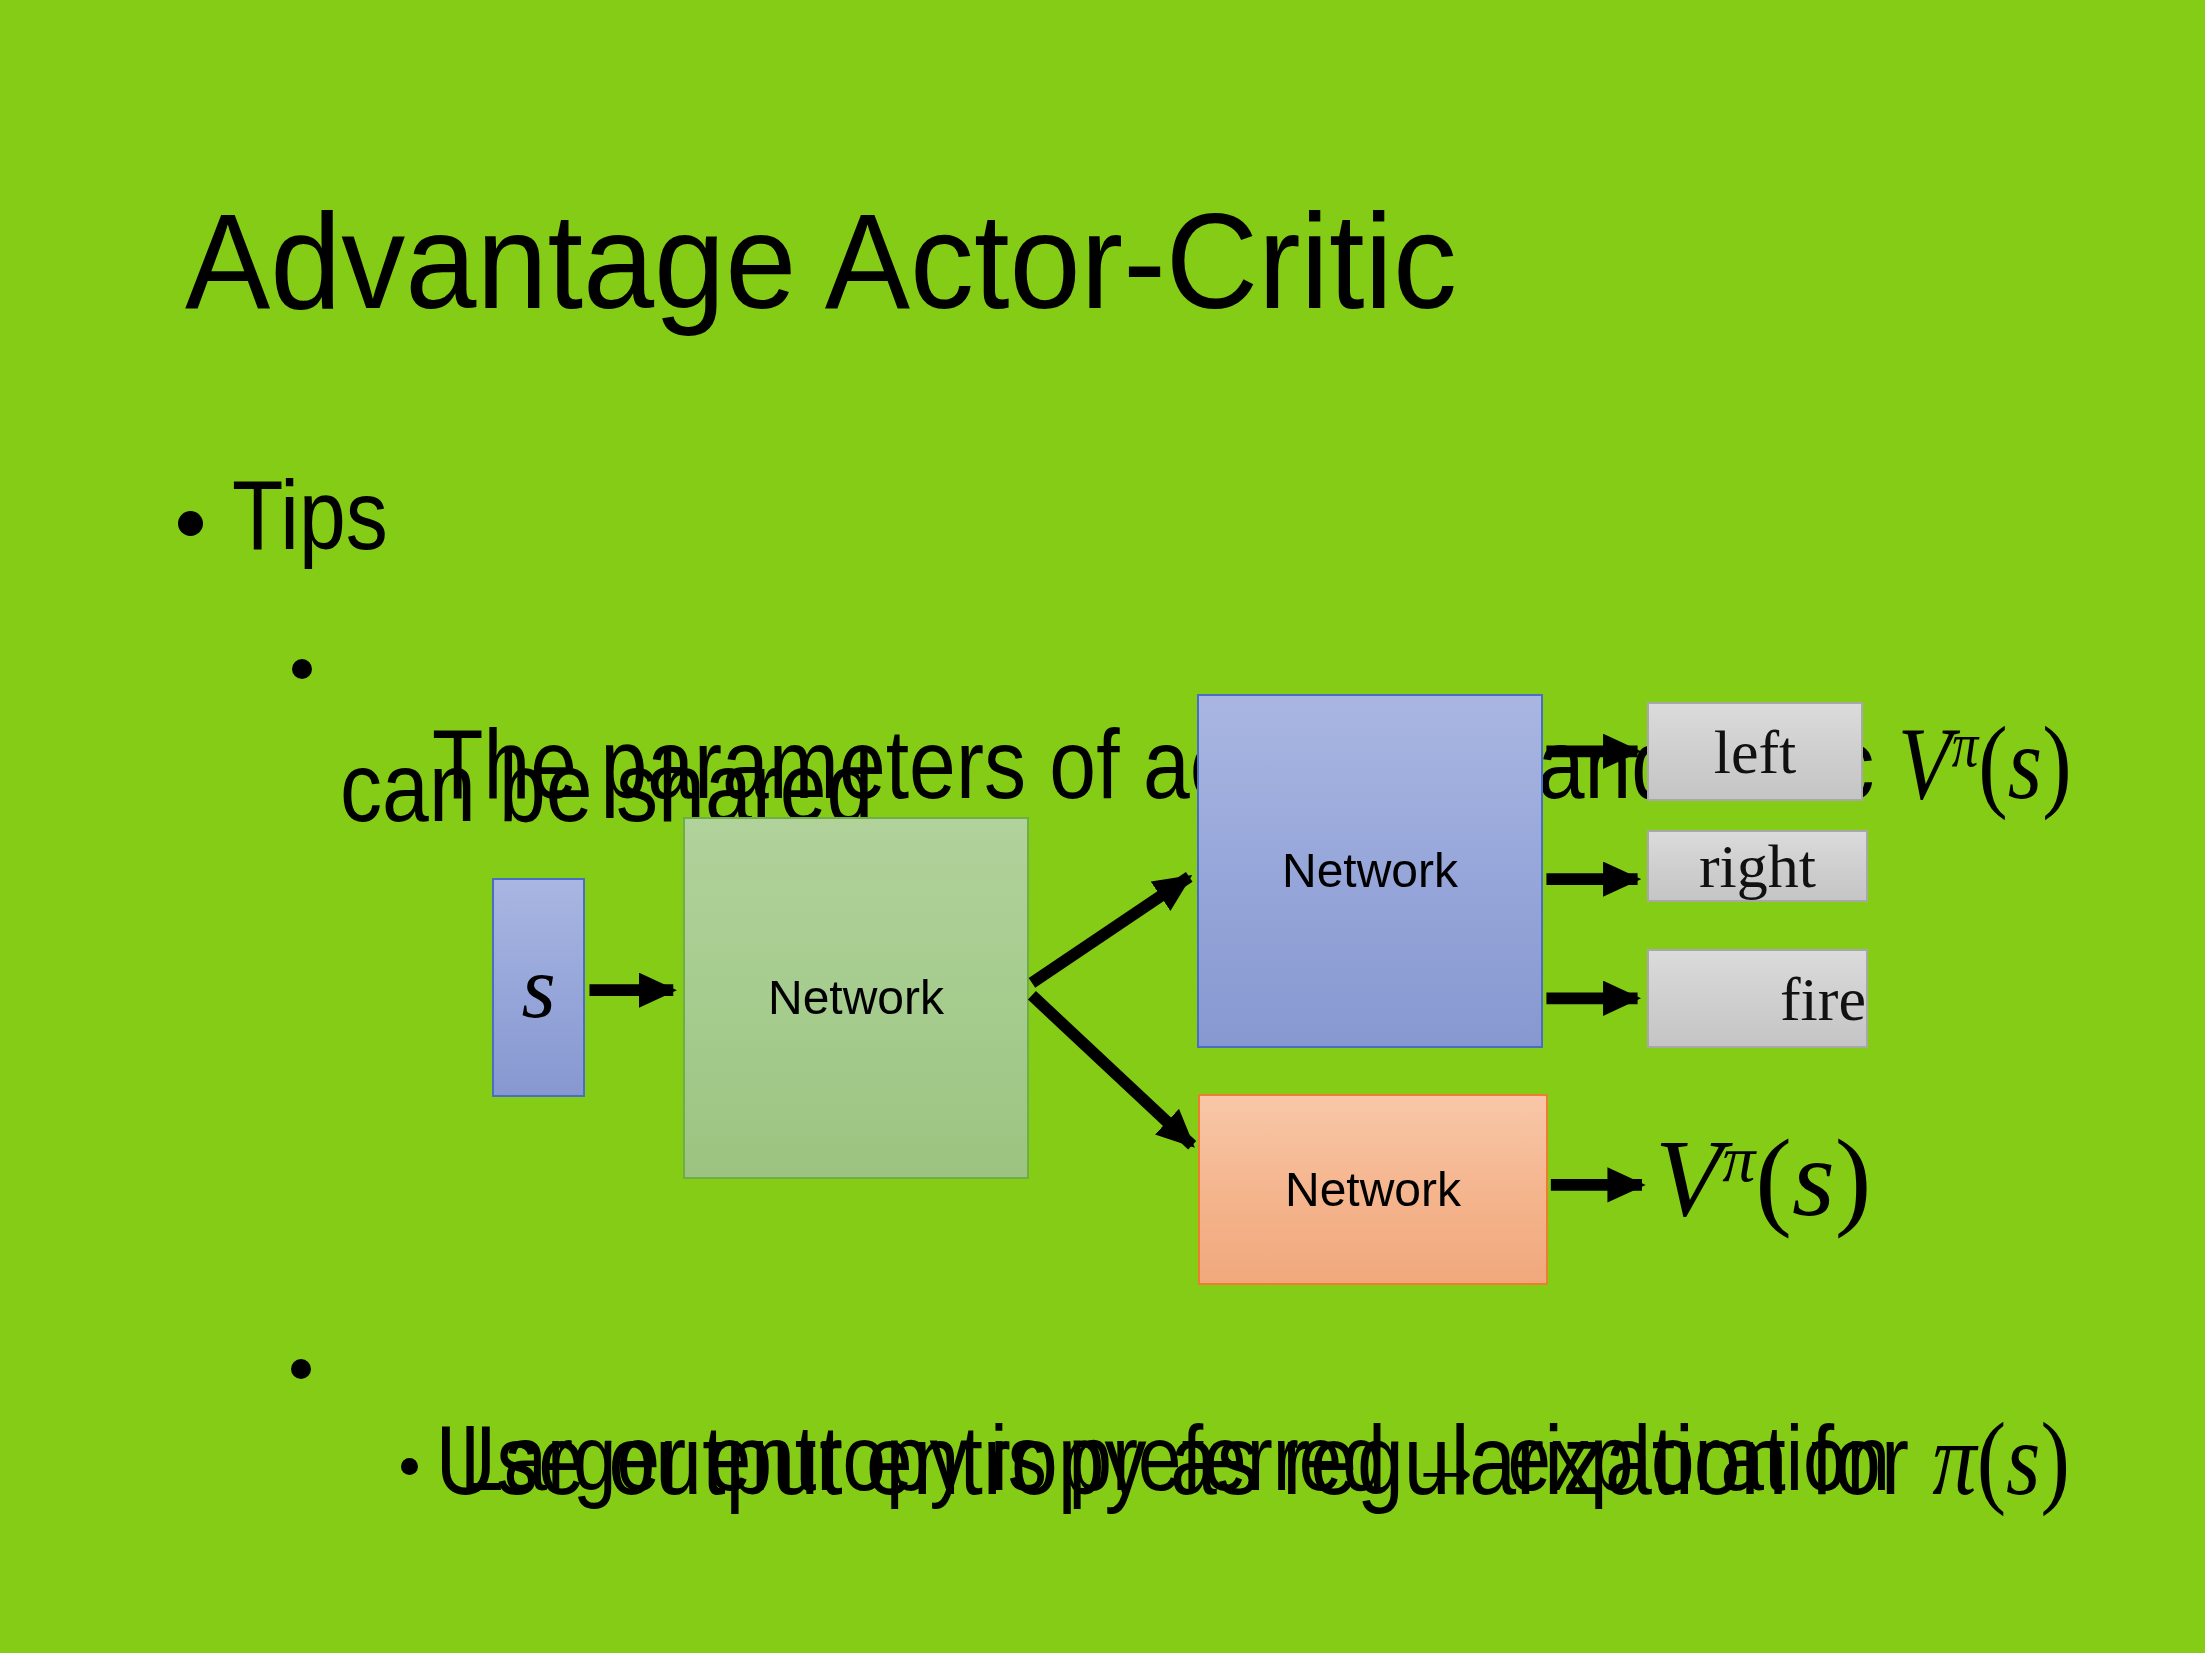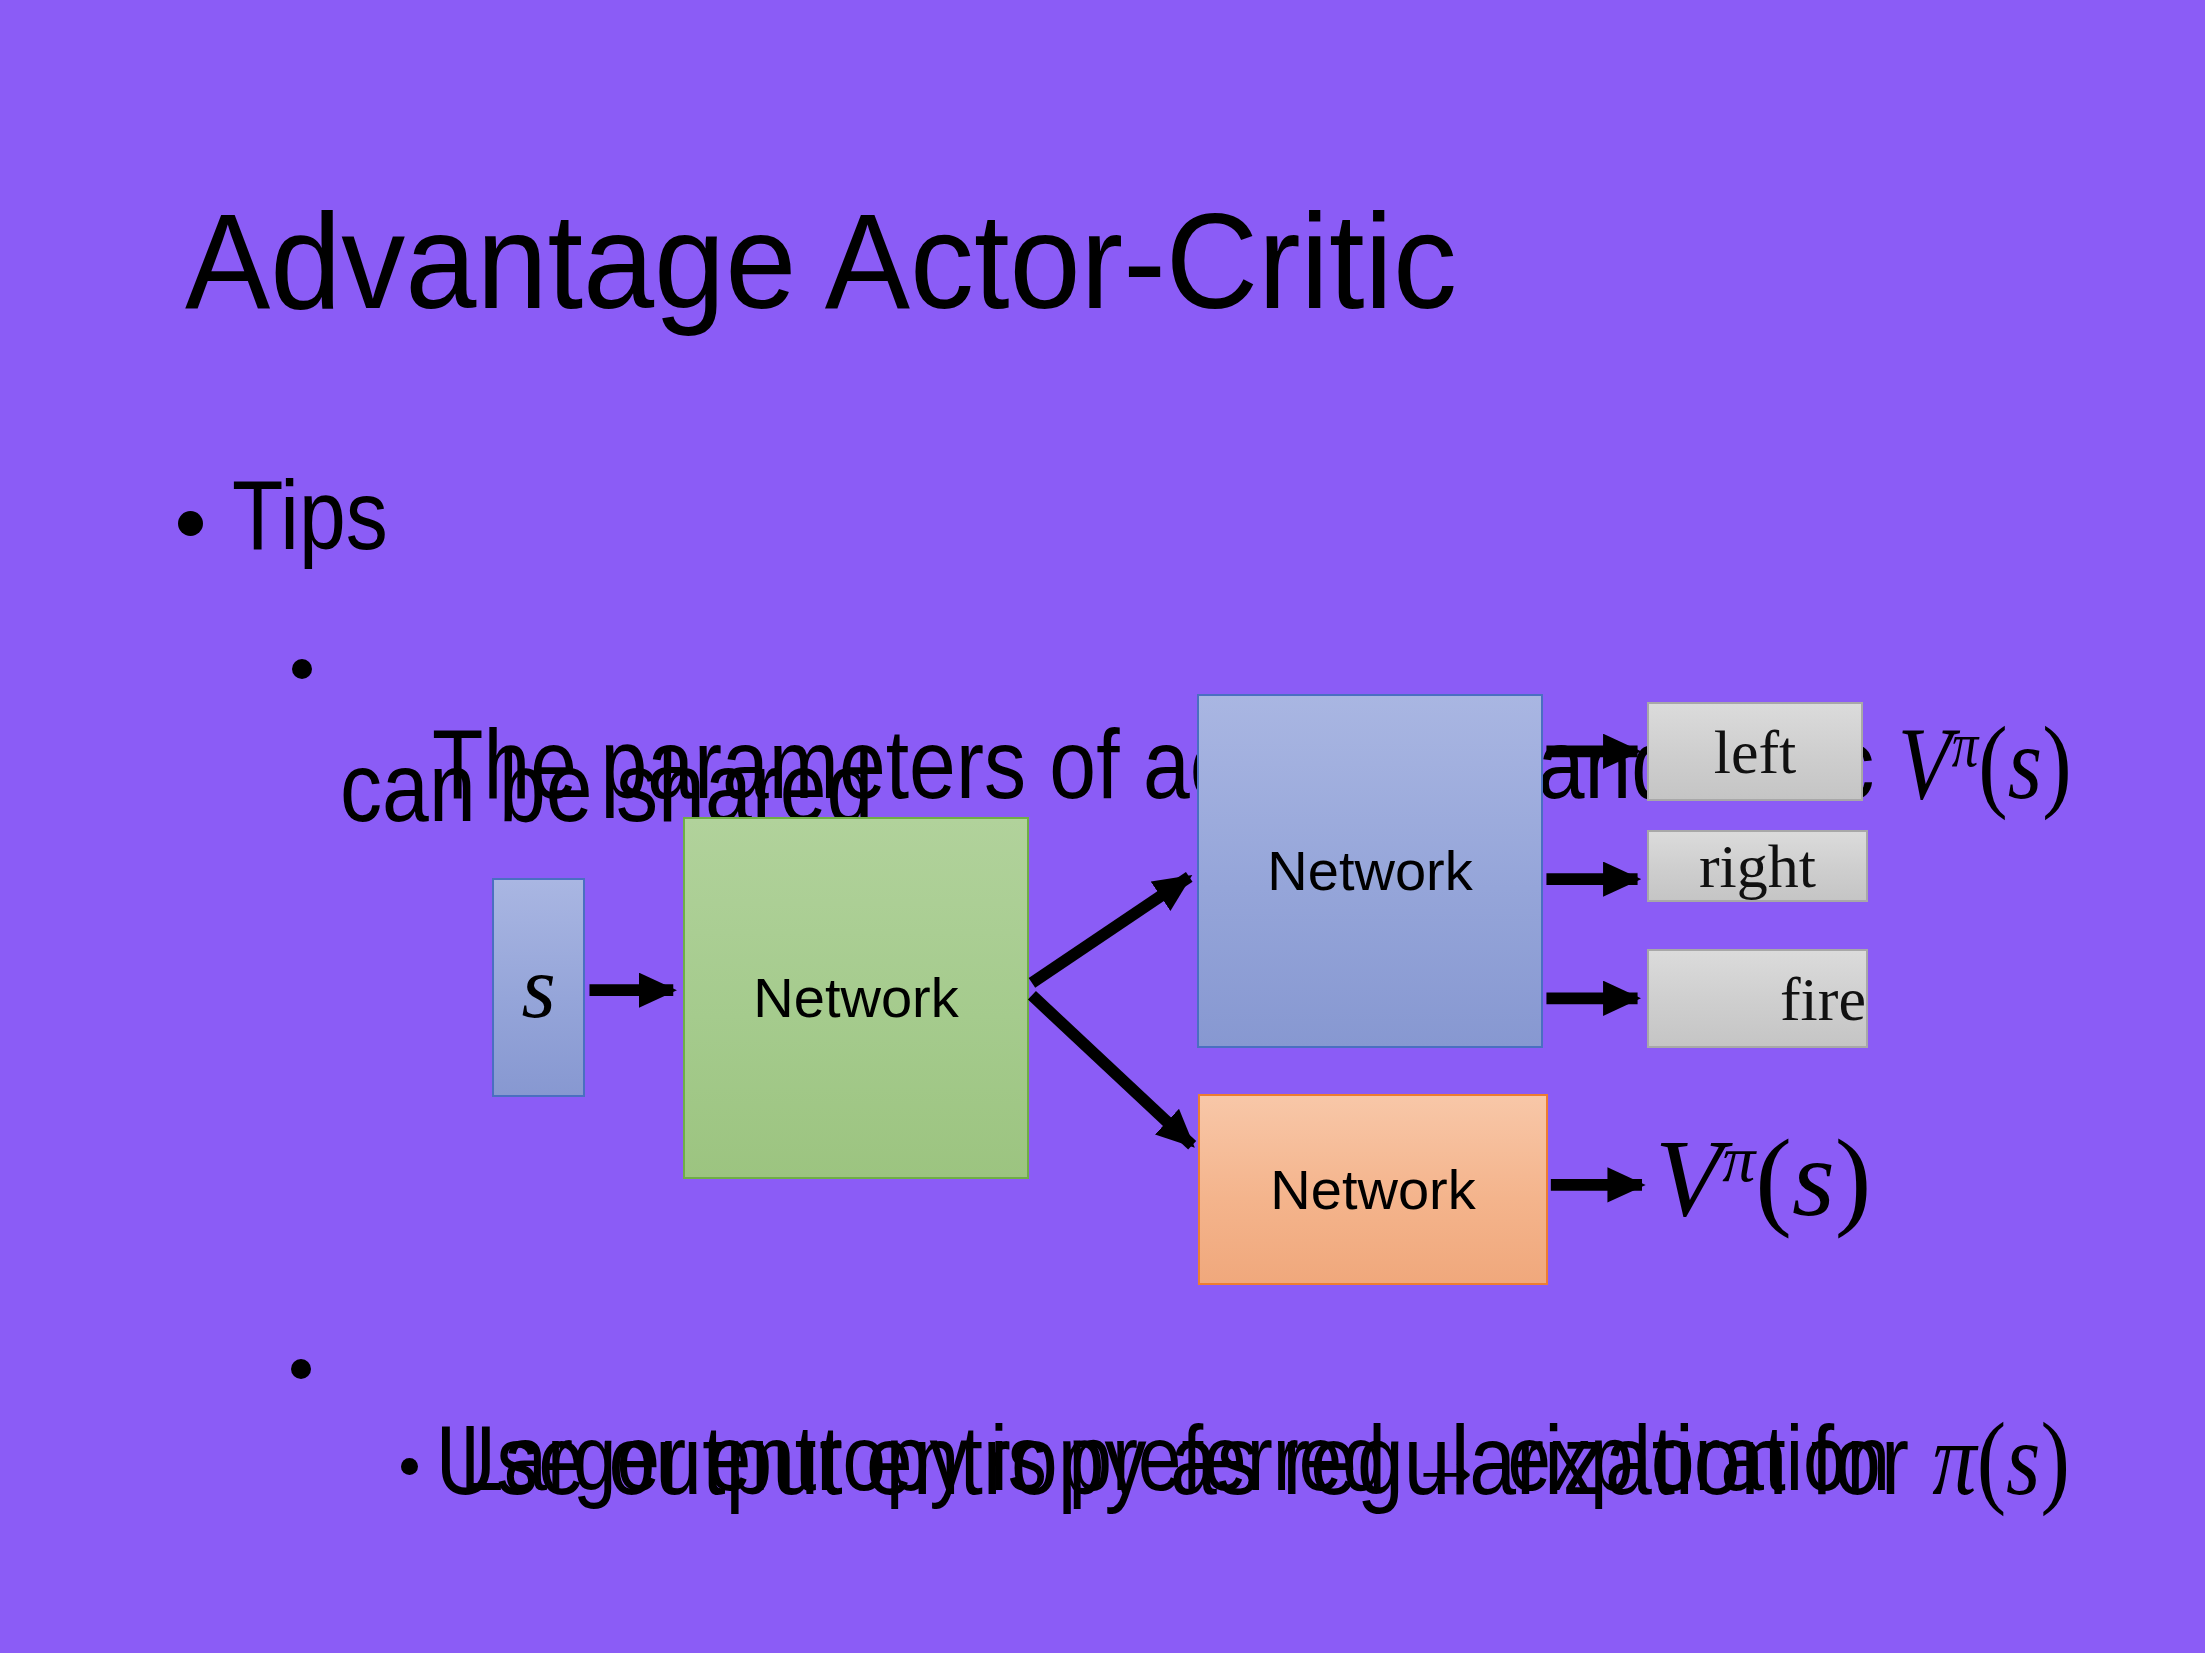--- a/index.html
+++ b/index.html
@@ -1,19 +1,19 @@
 <!DOCTYPE html>
 <html style="font-size:11.8px"><head>
 <meta charset="utf-8">
 <style>
   html,body{margin:0;padding:0;background:#888;}
   .slide{
     position:relative;
     width:2205px;height:1654px;
-    background:#8b5cf6;
+    background:#84cc16;
     overflow:hidden;
     font-family:"Liberation Sans",sans-serif;
     color:#000;
   }
   .line{
     position:absolute;
     white-space:pre;
     line-height:1;
     transform-origin:0 0;
   }
@@ -58,21 +58,21 @@
     border:2.2px solid #6fae46;
   }
   .box-orange{
     background:linear-gradient(180deg,#f8c7a8 0%,#f4b48c 55%,#f0a87c 100%);
     border:2.2px solid #ed7d31;
   }
   .box-gray{
     background:linear-gradient(180deg,#dbdbdb 0%,#cecece 55%,#c5c5c5 100%);
     border:2.2px solid #a8a8a8;
   }
-  .net-label{font-size:56px;color:#000;}
+  .net-label{font-size:48px;color:#000;}
   .s-label{
     font-family:"Liberation Serif","DejaVu Serif",serif;
     font-style:italic;font-size:88px;
   }
   .action-label{
     font-family:"Liberation Serif","DejaVu Serif",serif;
     font-size:62px;color:#111;
   }
   .vout{
     position:absolute;

